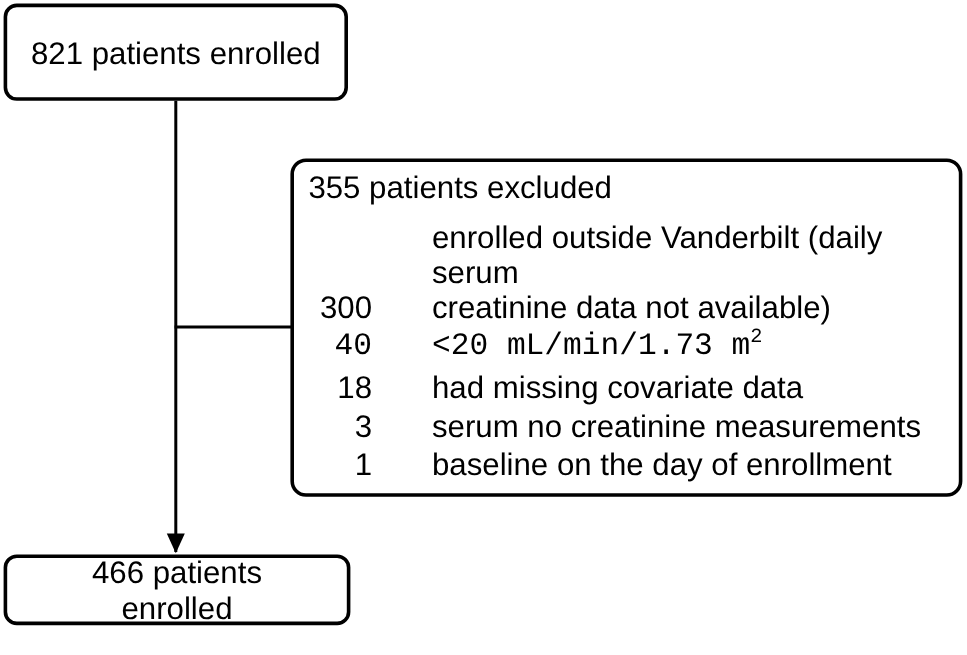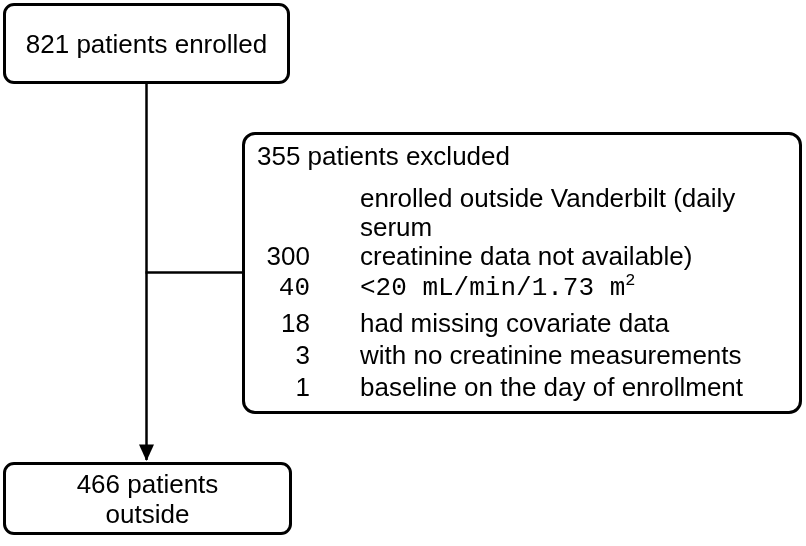--- a/index.html
+++ b/index.html
@@ -38,21 +38,21 @@
     justify-content: center;
     align-items: center;
     text-align: center;
   }
   .box-enrolled {
     left: 3px; top: 3px;
     width: 287px; height: 81px;
   }
   .box-analyzed {
     left: 3px; top: 462px;
-    width: 289px; height: 73px;
+    width: 289px; height: 59px;
   }
   .box-excluded {
     left: 242px; top: 132px;
     width: 560px; height: 282px;
     border-radius: 13px;
     padding: 7px 10px 8px 12px;
     line-height: 29px;
   }
   .excl-header {
     margin: 0 0 13px 0;
@@ -114,27 +114,27 @@
       </span>
     </div>
 
     <div class="excl-item">
       <span class="excl-num">18</span>
       <span class="excl-txt">had missing covariate data</span>
     </div>
 
     <div class="excl-item">
       <span class="excl-num">3</span>
-      <span class="excl-txt">with no creatinine measurements</span>
+      <span class="excl-txt">serum no creatinine measurements</span>
     </div>
 
     <div class="excl-item">
       <span class="excl-num">1</span>
       <span class="excl-txt">baseline on the day of enrollment</span>
     </div>
   </div>
 
   <div class="box centerbox box-analyzed">
     <div>466 patients</div>
-    <div>outside</div>
+    <div>enrolled</div>
   </div>
 
 </div>
 
 </body></html>

